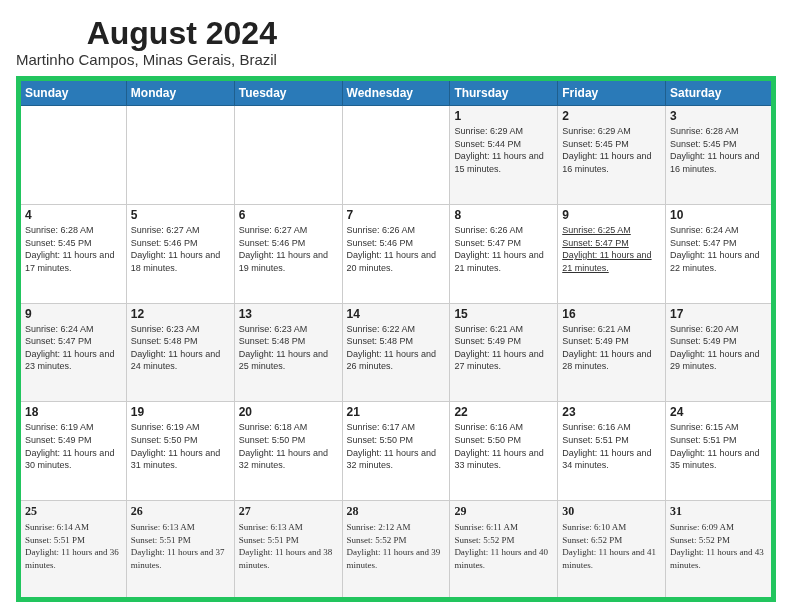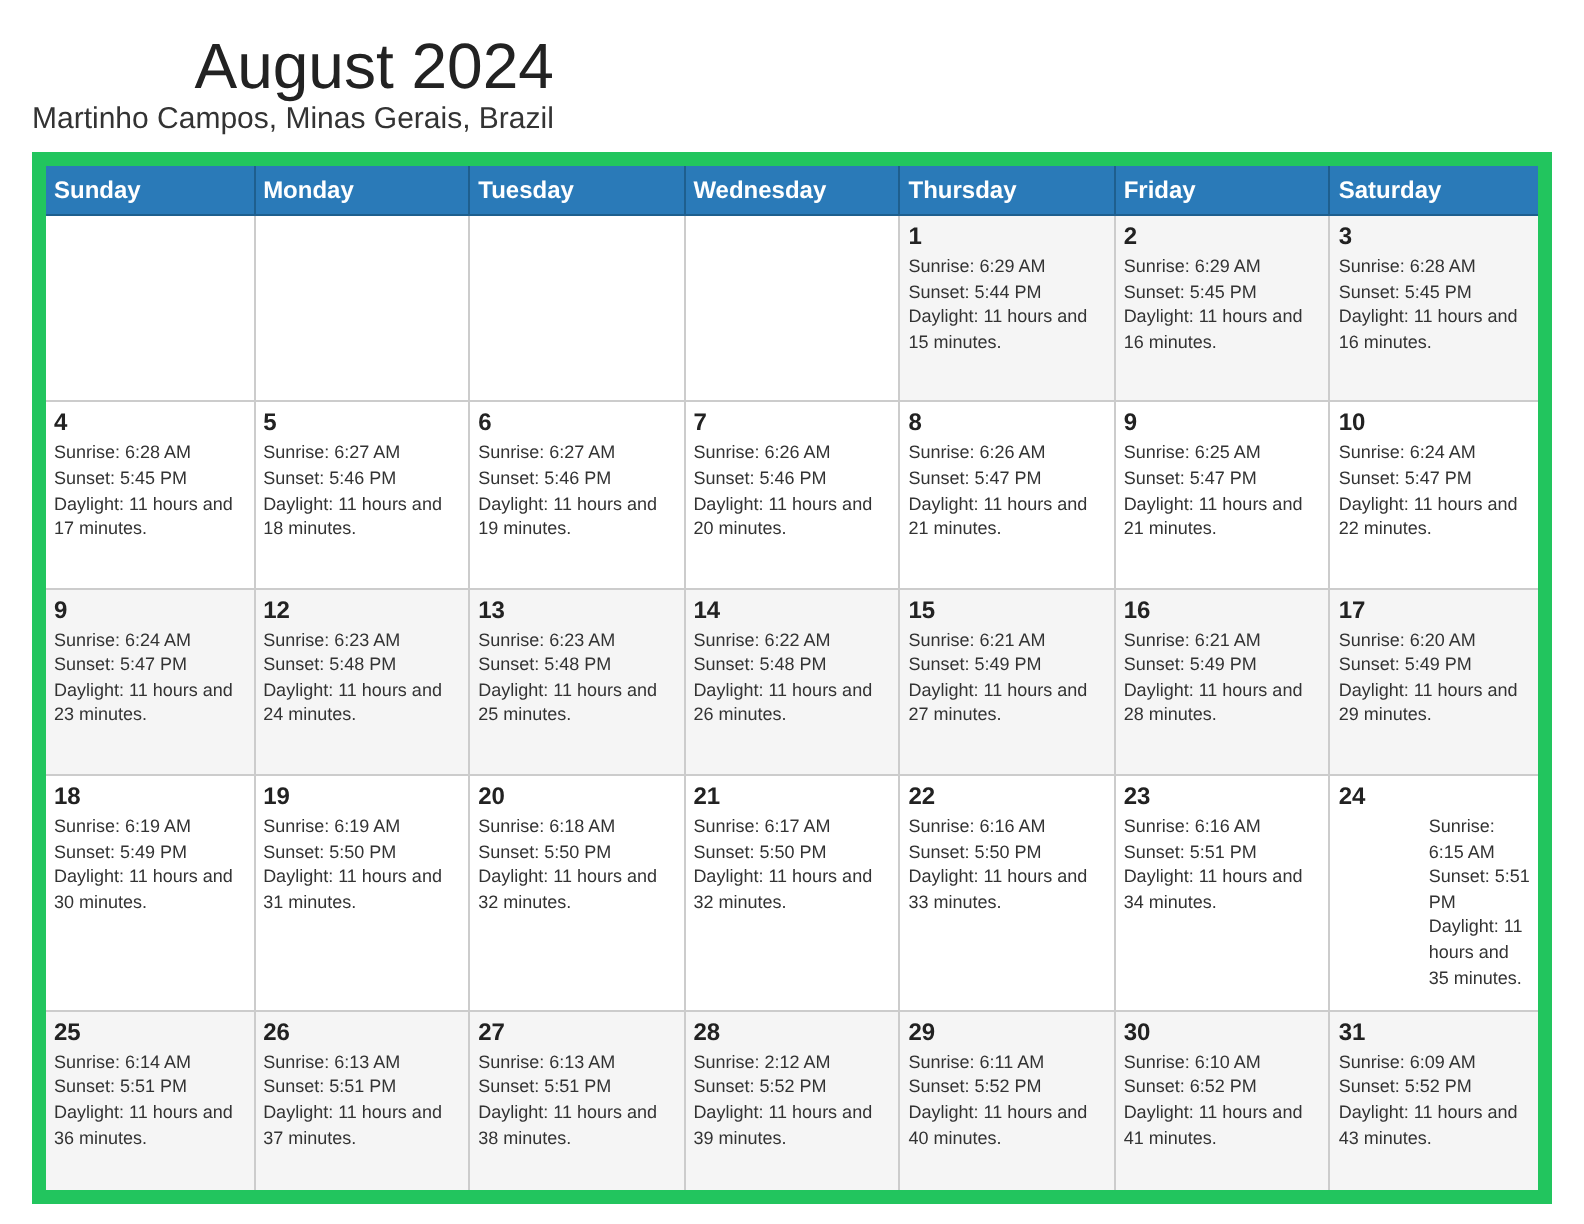--- a/index.html
+++ b/index.html
@@ -39,32 +39,32 @@
     .logo-icon {
       width: 28px;
       height: 28px;
       margin-right: 4px;
     }
     .title-block {
       text-align: right;
     }
     .title-block h1 {
       font-size: 32px;
-      font-weight: normal;
+      font-weight: bold;
       color: #222;
       line-height: 1.1;
     }
     .title-block h2 {
       font-size: 15px;
       font-weight: normal;
       color: #333;
     }
     .calendar {
       flex: 1;
-      border: 7px solid #22c55e;
+      border: 5px solid #22c55e;
       border-collapse: collapse;
       width: 100%;
       table-layout: fixed;
     }
     .calendar th {
       background: #2a7ab8;
       color: #fff;
       font-size: 12px;
       font-weight: bold;
       padding: 5px 4px;
@@ -99,21 +99,21 @@
       font-size: 9px;
       color: #333;
       line-height: 1.4;
     }
     .empty-cell { background: #fff !important; }
     
     .row-1 td { background: #fff; }
     .row-2 td { background: #f0f0f0; }
     .row-3 td { background: #fff; }
     .row-4 td { background: #f0f0f0; }
-    .row-5 td { background: #fff; }
+    .row-5 td { background: #fff; font-family: Liberation Serif, serif; }
   </style>
 </head>
 <body>
 
 <div class="page">
   <div class="header">
     <div class="title-block">
       <h1>August 2024</h1>
       <h2>Martinho Campos, Minas Gerais, Brazil</h2>
     </div>
@@ -182,21 +182,21 @@
 Daylight: 11 hours and 20 minutes.</div>
           </td>
           <td>
             <span class="day-num">8</span>
             <div class="day-info" style="white-space: pre-line;">Sunrise: 6:26 AM
 Sunset: 5:47 PM
 Daylight: 11 hours and 21 minutes.</div>
           </td>
           <td>
             <span class="day-num">9</span>
-            <div class="day-info" style="white-space: pre-line;">Sunrise: 6:25 AM
+            <div class="day-info" style="white-space: pre-line; text-decoration: underline;">Sunrise: 6:25 AM
 Sunset: 5:47 PM
 Daylight: 11 hours and 21 minutes.</div>
           </td>
           <td>
             <span class="day-num">10</span>
             <div class="day-info" style="white-space: pre-line;">Sunrise: 6:24 AM
 Sunset: 5:47 PM
 Daylight: 11 hours and 22 minutes.</div>
           </td>
         </tr>
@@ -276,21 +276,21 @@
 Daylight: 11 hours and 33 minutes.</div>
           </td>
           <td>
             <span class="day-num">23</span>
             <div class="day-info" style="white-space: pre-line;">Sunrise: 6:16 AM
 Sunset: 5:51 PM
 Daylight: 11 hours and 34 minutes.</div>
           </td>
           <td>
             <span class="day-num">24</span>
-            <div class="day-info" style="white-space: pre-line; margin-left: 45px;">Sunrise: 6:15 AM
+            <div class="day-info" style="white-space: pre-line;">Sunrise: 6:15 AM
 Sunset: 5:51 PM
 Daylight: 11 hours and 35 minutes.</div>
           </td>
         </tr>
         <tr class="row-5">
           <td>
             <span class="day-num">25</span>
             <div class="day-info" style="white-space: pre-line;">Sunrise: 6:14 AM
 Sunset: 5:51 PM
 Daylight: 11 hours and 36 minutes.</div>

